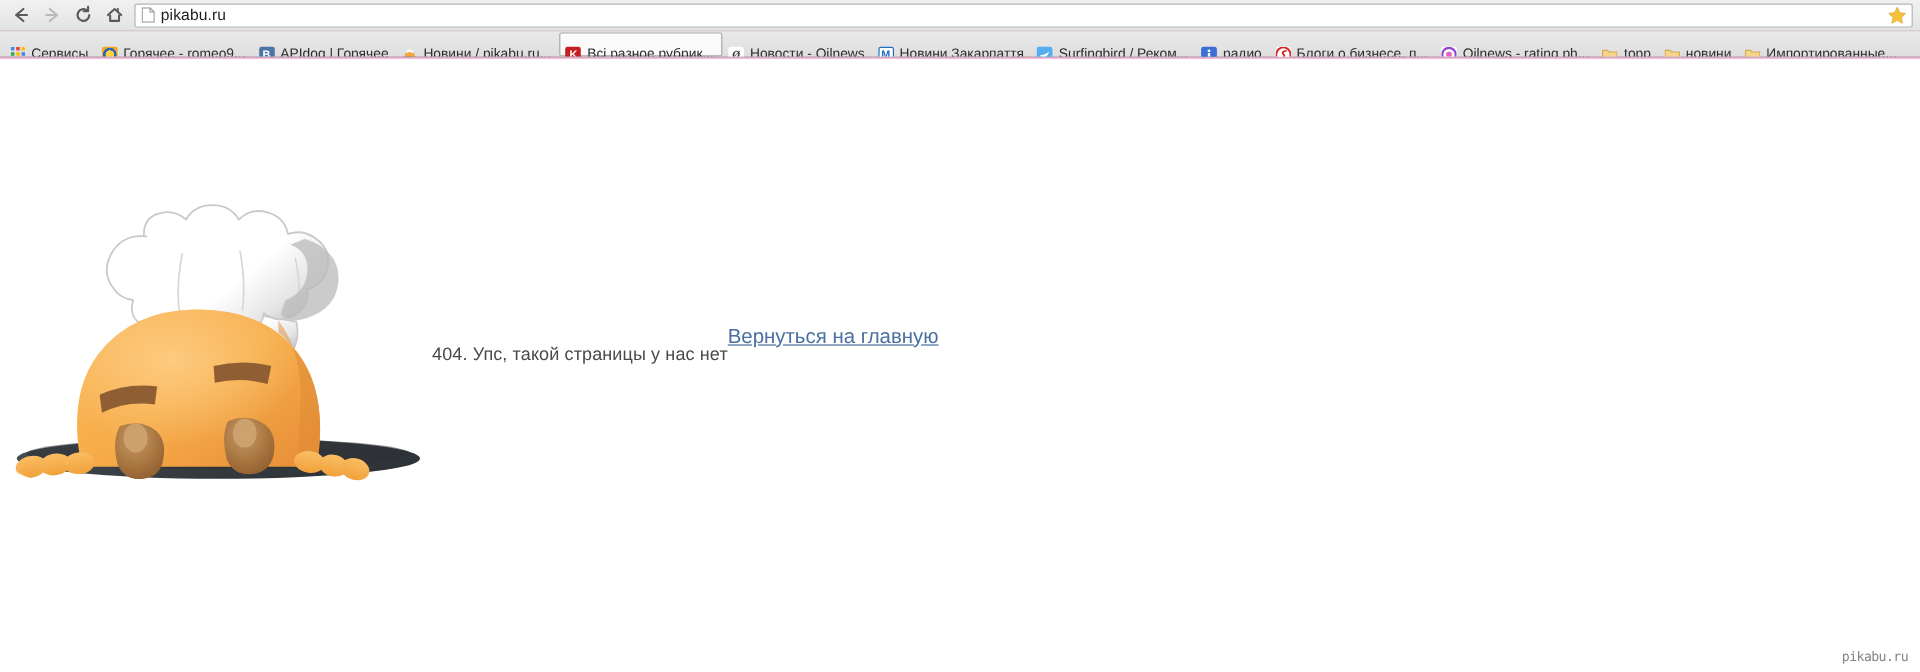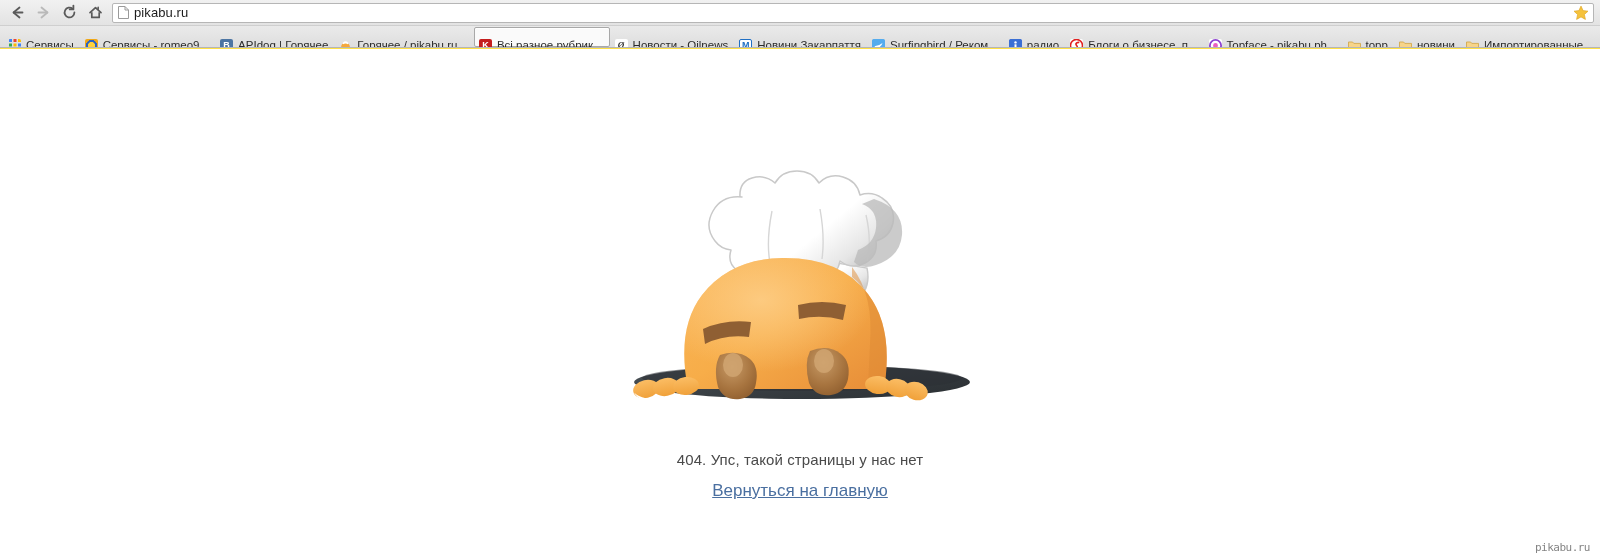--- a/index.html
+++ b/index.html
@@ -5,21 +5,21 @@
   * { box-sizing: border-box; }
   html, body {
     margin: 0; padding: 0;
     width: 1600px; height: 560px;
     overflow: hidden;
     font-family: "Liberation Sans", sans-serif;
     background: #ffffff;
   }
 
   
-  #browser { width: 1600px; height: 432px; position: relative; background: #fde047; }
+  #browser { width: 1600px; height: 432px; position: relative; background: #f9a8d4; }
 
   #nav-bar {
     height: 26px;
     background: linear-gradient(to bottom, #f1f1f1 0%, #e3e3e3 100%);
     border-bottom: 1px solid #cfcfcf;
     display: flex;
     align-items: center;
     padding: 0 6px 0 4px;
     position: relative;
   }
@@ -117,21 +117,21 @@
     top: 49px; left: 0;
     width: 1600px; height: 511px;
     background: #ffffff;
     overflow: hidden;
   }
   #error-wrap {
     position: absolute;
     left: 0; right: 0;
     top: 90px;
     display: flex;
-    flex-direction: column;
+    flex-direction: row;
     align-items: center;
   }
   #mascot { position: relative; width: 360px; height: 270px; }
   #error-title {
     margin-top: 42px;
     font-size: 15px;
     color: #4a4a4a;
     font-family: "Liberation Sans", sans-serif;
     letter-spacing: 0.1px;
   }
@@ -218,35 +218,35 @@
             <rect x="9" y="4.5" width="3" height="3" fill="#4285f4"></rect>
             <rect x="0" y="9" width="3" height="3" fill="#ea4335"></rect>
             <rect x="4.5" y="9" width="3" height="3" fill="#4285f4"></rect>
             <rect x="9" y="9" width="3" height="3" fill="#34a853"></rect>
           </svg>
         </span>
         <span class="lbl">Сервисы</span>
       </div>
       <div class="bm">
         <span class="fav fav-mail"></span>
-        <span class="lbl">Сервисы - romeo9...</span>
+        <span class="lbl">Горячее - romeo9...</span>
       </div>
       <div class="bm">
         <span class="fav fav-vk">B</span>
         <span class="lbl">APIdog | Горячее</span>
       </div>
       <div class="bm">
         <span class="fav fav-pikabu">
           <svg width="13" height="13" viewBox="0 0 13 13">
             <ellipse cx="6.5" cy="9.5" rx="6" ry="2" fill="#4a4a4a"></ellipse>
             <path d="M2 9.5 q0 -6 4.5 -6 q4.5 0 4.5 6 Z" fill="#f4a83c"></path>
             <path d="M4 3.6 q2.5 -2.6 5 0 q1 1 0 1.6 q-2.5 -1.6 -5 0 q-1 -0.6 0 -1.6 Z" fill="#ffffff"></path>
           </svg>
         </span>
-        <span class="lbl">Горячее / pikabu.ru...</span>
+        <span class="lbl">Новини / pikabu.ru...</span>
       </div>
       <div class="bm active">
         <span class="fav fav-k">K</span>
         <span class="lbl">Всі разное рубрик...</span>
       </div>
       <div class="bm">
         <span class="fav fav-oil">Ø</span>
         <span class="lbl">Новости - Oilnews</span>
       </div>
       <div class="bm">
@@ -281,21 +281,21 @@
         </span>
         <span class="lbl">Блоги о бизнесе, п...</span>
       </div>
       <div class="bm">
         <span class="fav fav-topface">
           <svg width="13" height="13" viewBox="0 0 13 13">
             <circle cx="6.5" cy="6.5" r="5.6" fill="none" stroke="#8e44d0" stroke-width="1.8"></circle>
             <circle cx="6.5" cy="6.5" r="2.4" fill="#e85fc0"></circle>
           </svg>
         </span>
-        <span class="lbl">Topface - pikabu ph...</span>
+        <span class="lbl">Oilnews - rating ph...</span>
       </div>
       <div class="bm">
         <span class="fav fav-folder">
           <svg width="13" height="11" viewBox="0 0 13 11">
             <path d="M0.5 2 L4.6 2 L5.8 3.4 L12.5 3.4 L12.5 10 L0.5 10 Z" fill="#f7d488" stroke="#d3a94e" stroke-width="0.9" stroke-linejoin="round"></path>
           </svg>
         </span>
         <span class="lbl">topp</span>
       </div>
       <div class="bm">

